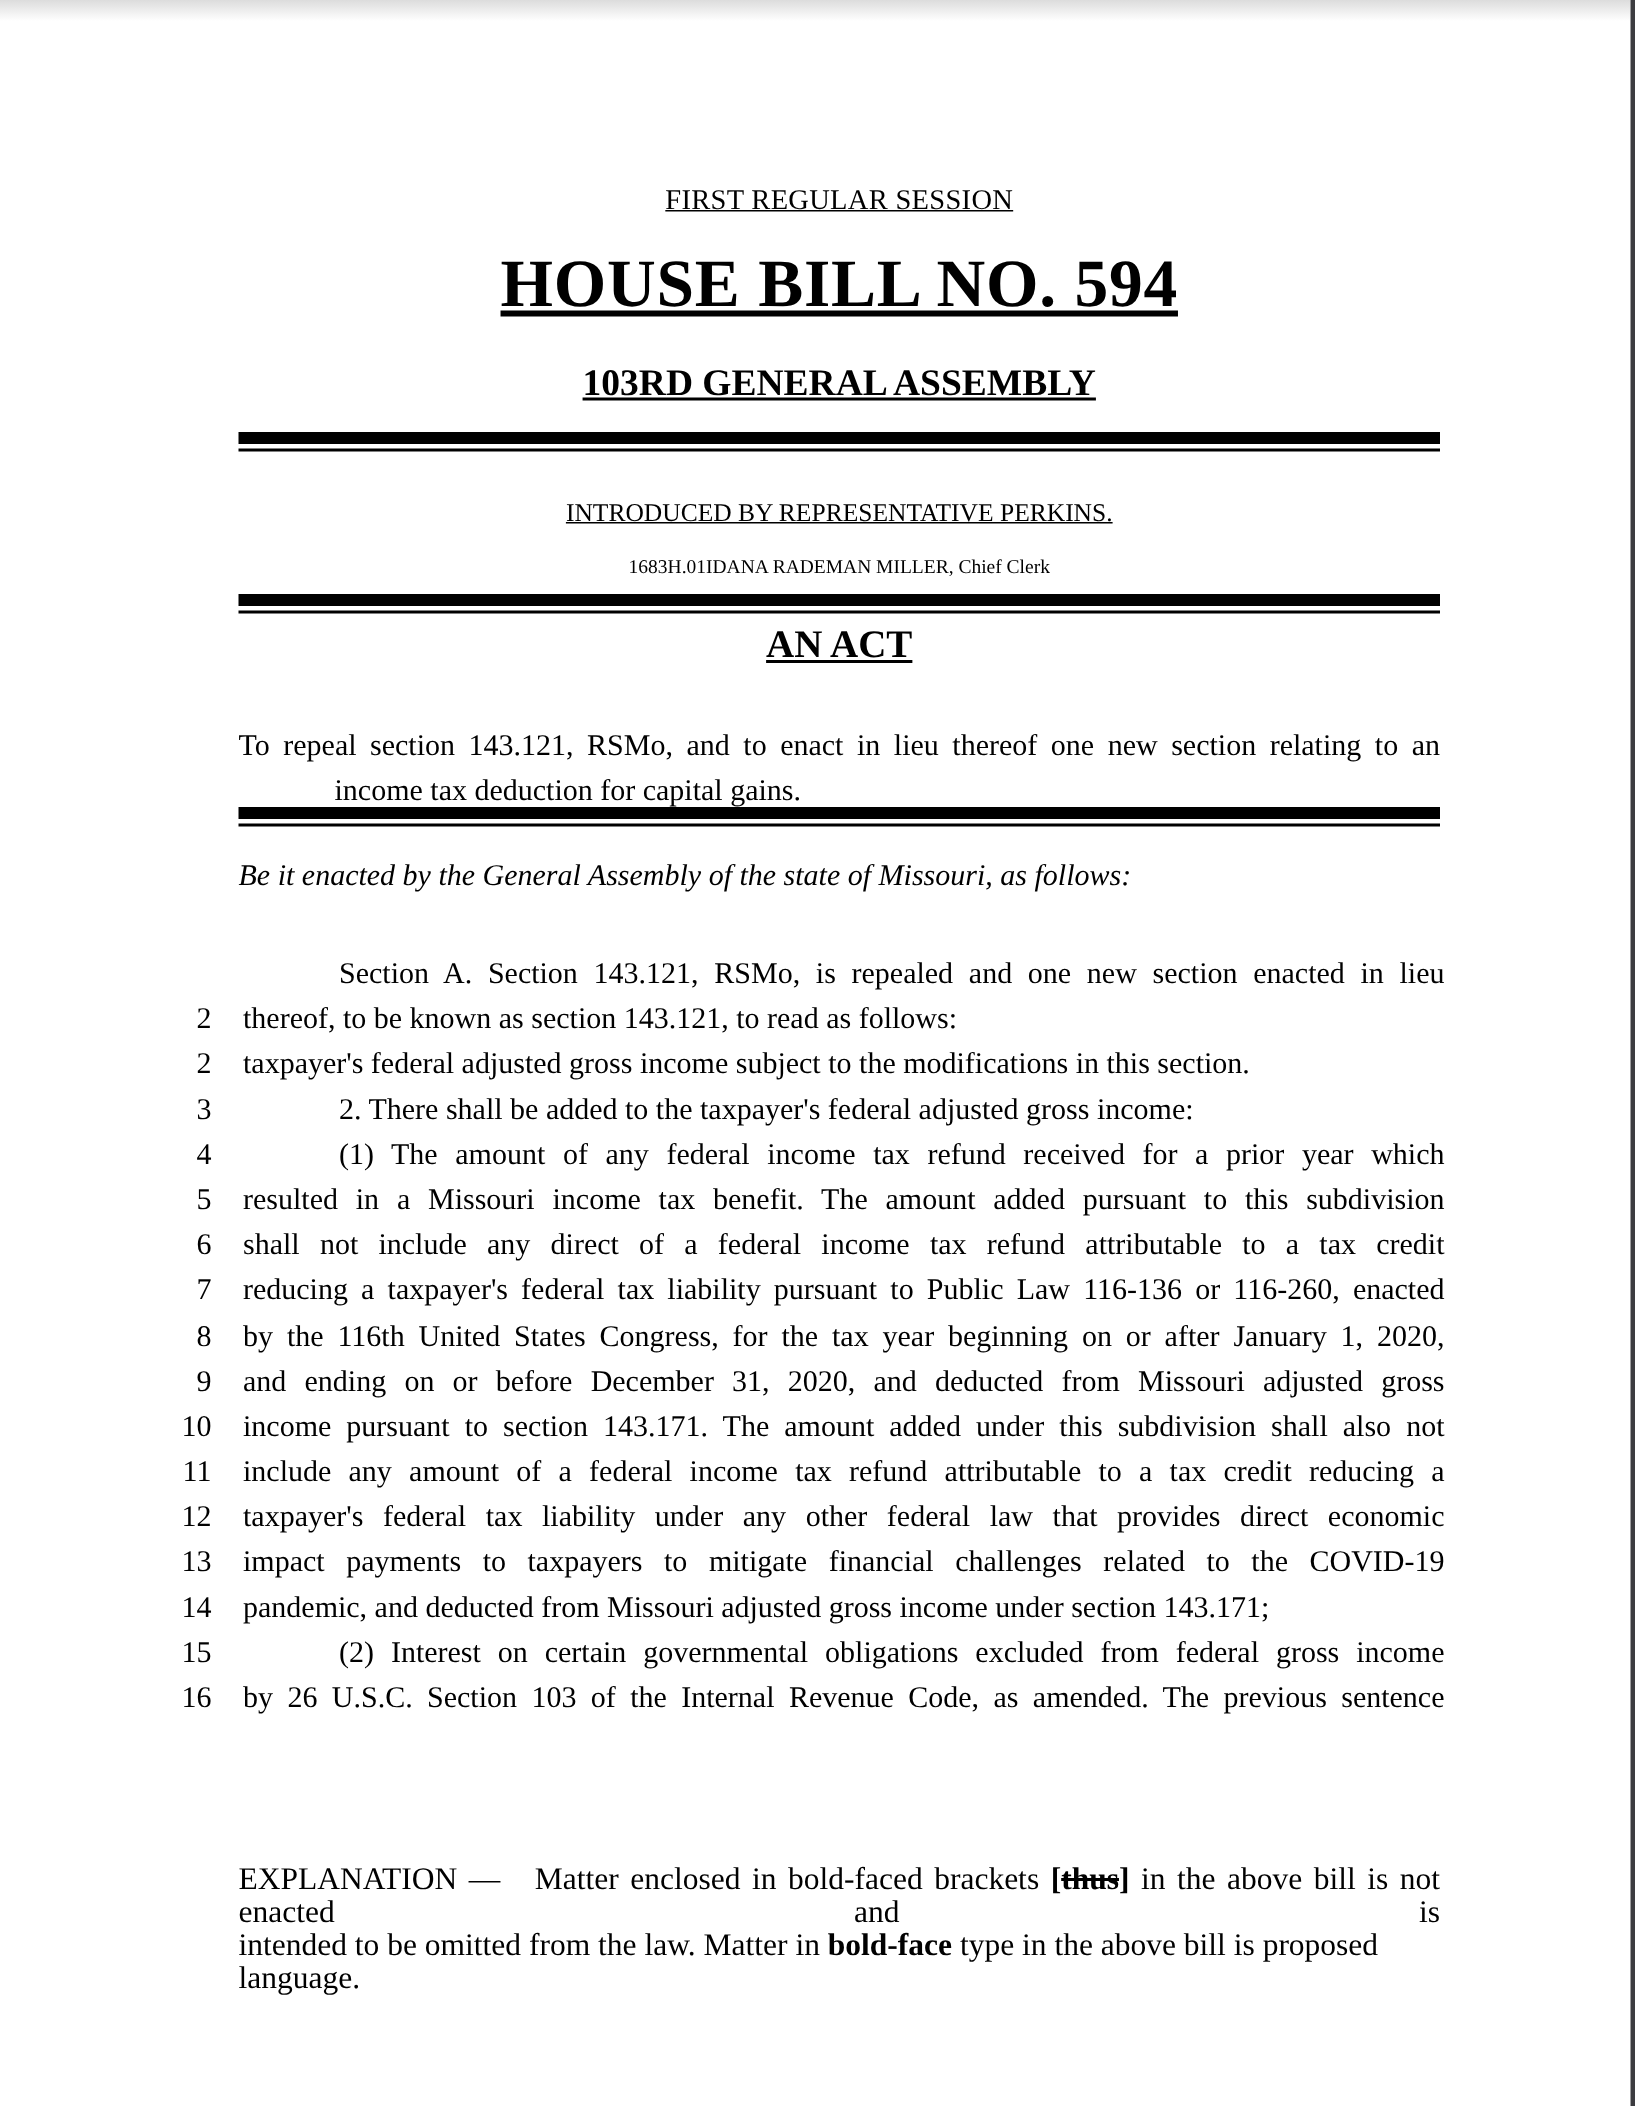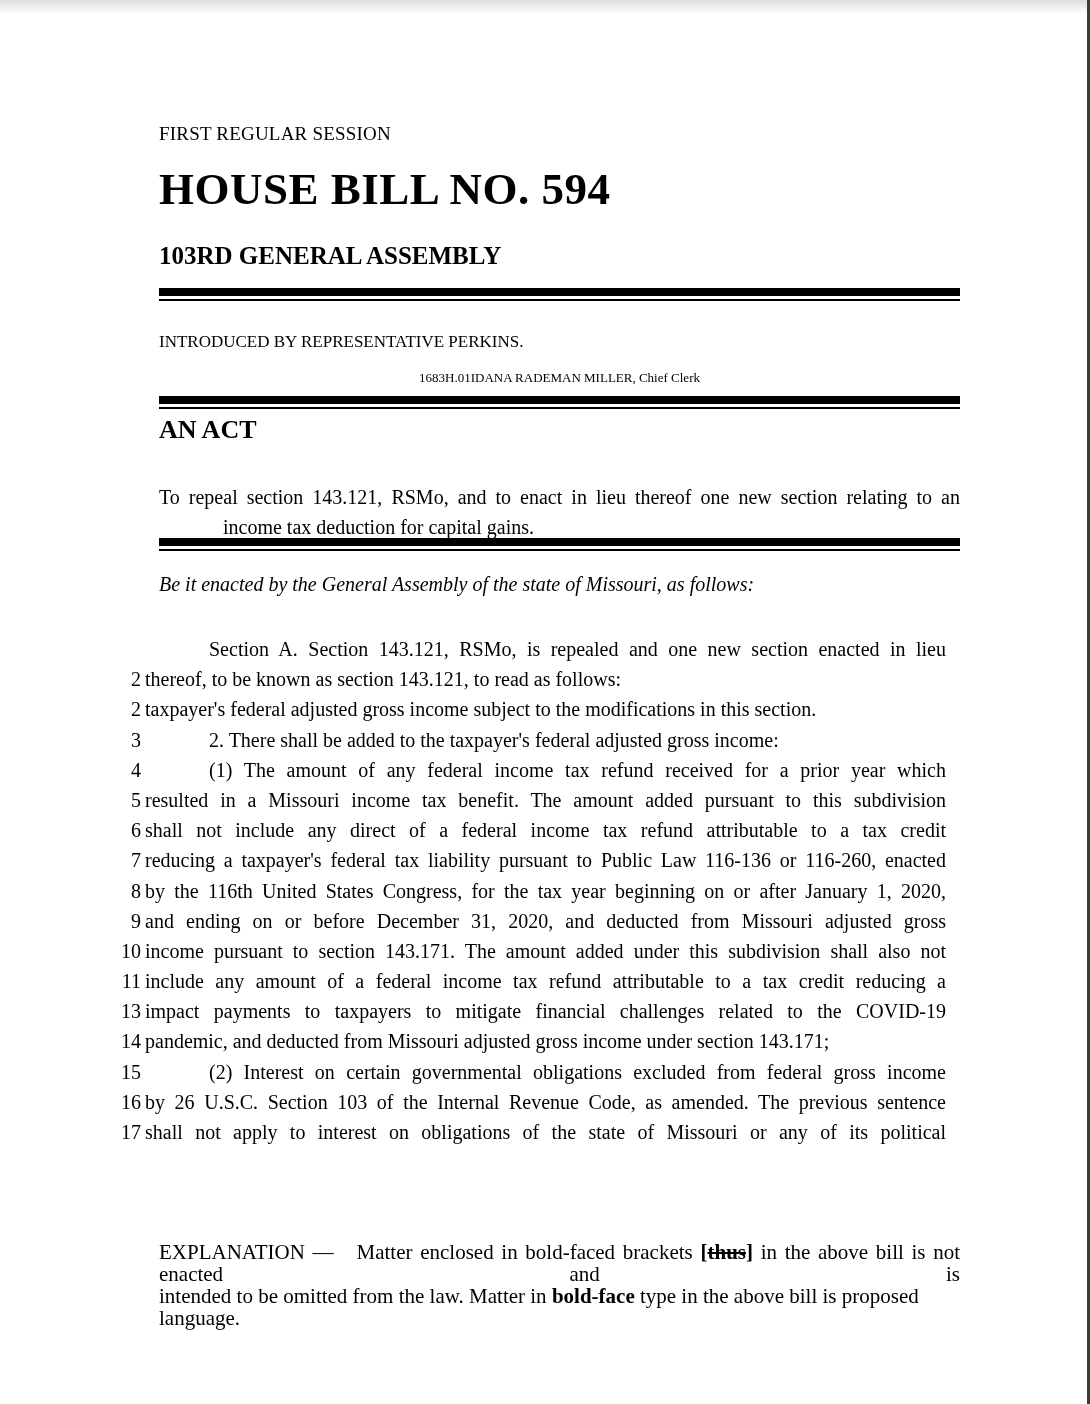--- a/index.html
+++ b/index.html
@@ -28,21 +28,21 @@
       width: 3px;
       height: 1404px;
       background: #3c3c40;
     }
     .page {
       position: absolute;
       left: 159px;
       top: 0;
       width: 801px;
     }
-    .center { text-align: left; position: absolute; left: 0; width: 801px; }
+    .center { text-align: center; position: absolute; left: 0; width: 801px; text-decoration: underline; }
     .session {
       top: 123px;
       font-size: 19px;
       letter-spacing: 0.2px;
     }
     .bill-title {
       top: 163px;
       font-size: 45px;
       font-weight: bold;
       letter-spacing: 0.5px;
@@ -113,21 +113,21 @@
       font-size: 20px;
     }
     .line .num {
       position: absolute;
       left: 0;
       width: 41px;
       text-align: right;
     }
     .line .txt {
       position: absolute;
-      left: 45px;
+      left: 62px;
       width: 801px;
       white-space: nowrap;
     }
     .line .txt.justify {
       white-space: normal;
       text-align: justify;
       text-align-last: justify;
     }
     .line .txt.indent { padding-left: 64px; width: 737px; }
     .explanation {
@@ -245,32 +245,32 @@
     </div>
     <div class="line">
       <span class="num">10</span>
       <span class="txt justify">income pursuant to section 143.171.  The amount added under this subdivision shall also not</span>
     </div>
     <div class="line">
       <span class="num">11</span>
       <span class="txt justify">include any amount of a federal income tax refund attributable to a tax credit reducing a</span>
     </div>
     <div class="line">
+      <span class="num">12</span>
+      <span class="txt justify">taxpayer's federal tax liability under any other federal law that provides direct economic</span>
+    </div>
+    <div class="line">
       <span class="num">13</span>
       <span class="txt justify">impact payments to taxpayers to mitigate financial challenges related to the COVID-19</span>
     </div>
     <div class="line">
       <span class="num">14</span>
       <span class="txt">pandemic, and deducted from Missouri adjusted gross income under section 143.171;</span>
     </div>
     <div class="line">
       <span class="num">15</span>
       <span class="txt indent justify">(2)  Interest on certain governmental obligations excluded from federal gross income</span>
     </div>
     <div class="line">
       <span class="num">16</span>
       <span class="txt justify">by 26 U.S.C. Section 103 of the Internal Revenue Code, as amended.  The previous sentence</span>
     </div>
-    <div class="line">
-      <span class="num">17</span>
-      <span class="txt justify">shall not apply to interest on obligations of the state of Missouri or any of its political</span>
-    </div>
   </div>
 
 </body></html>

